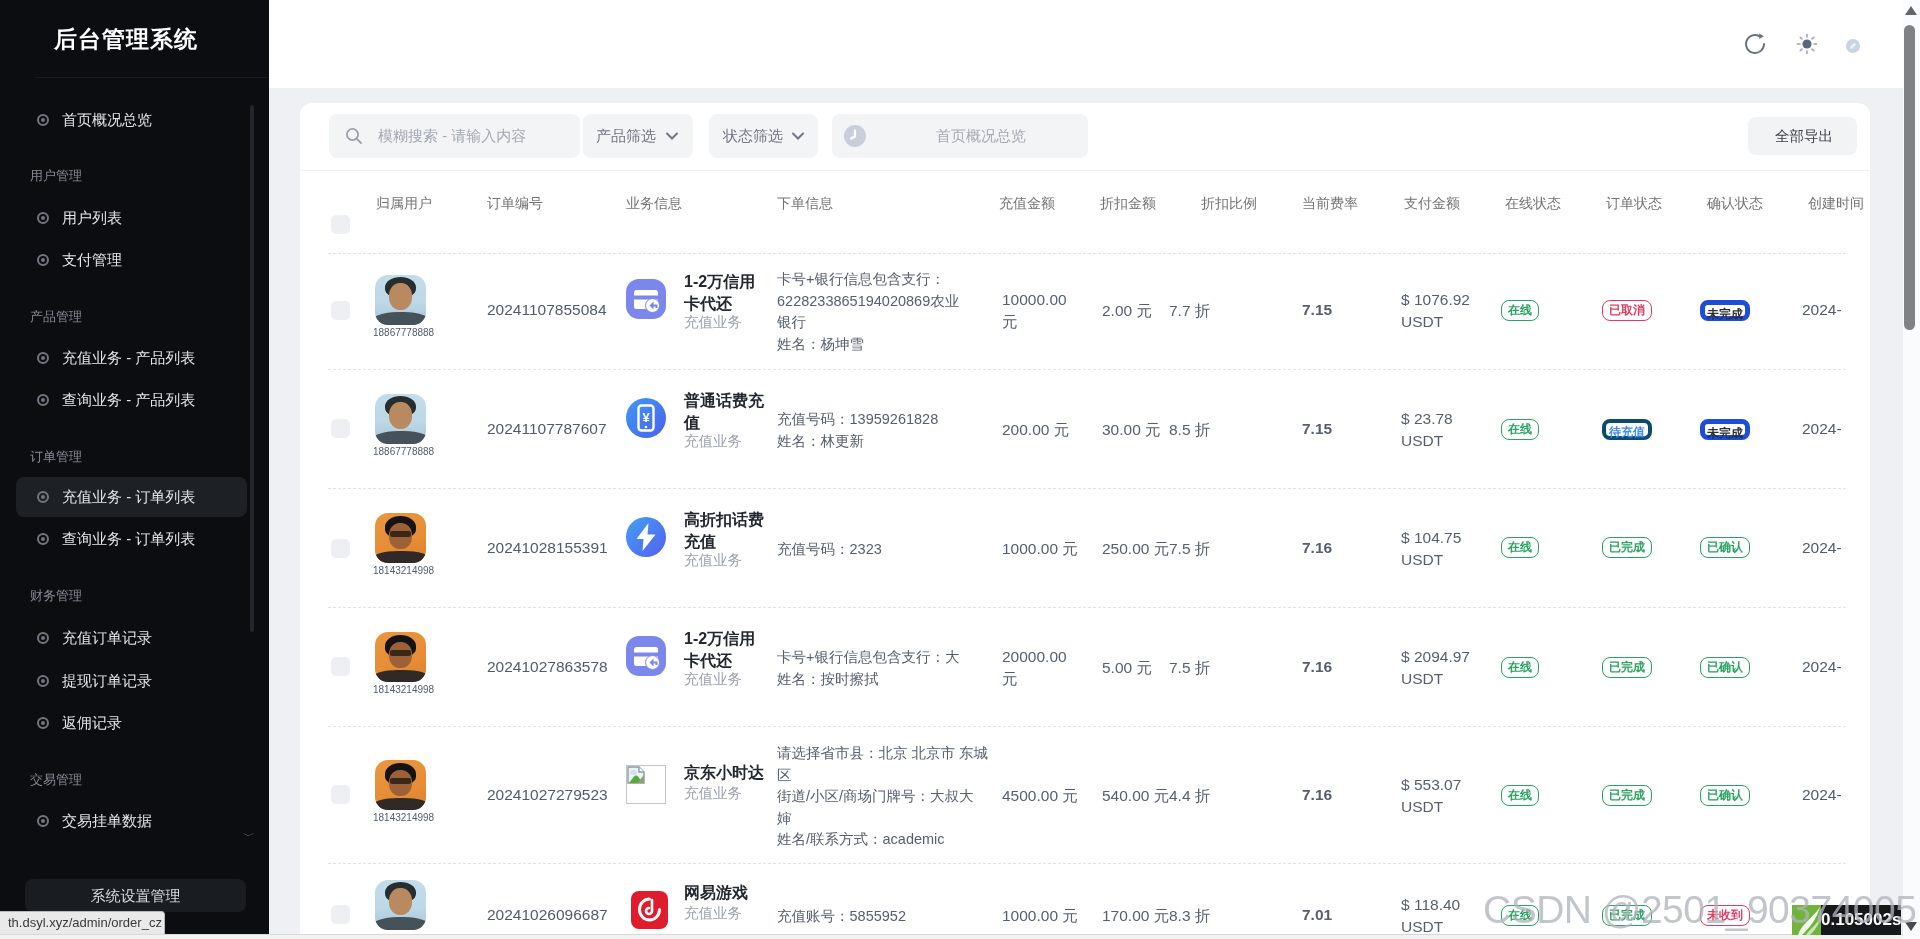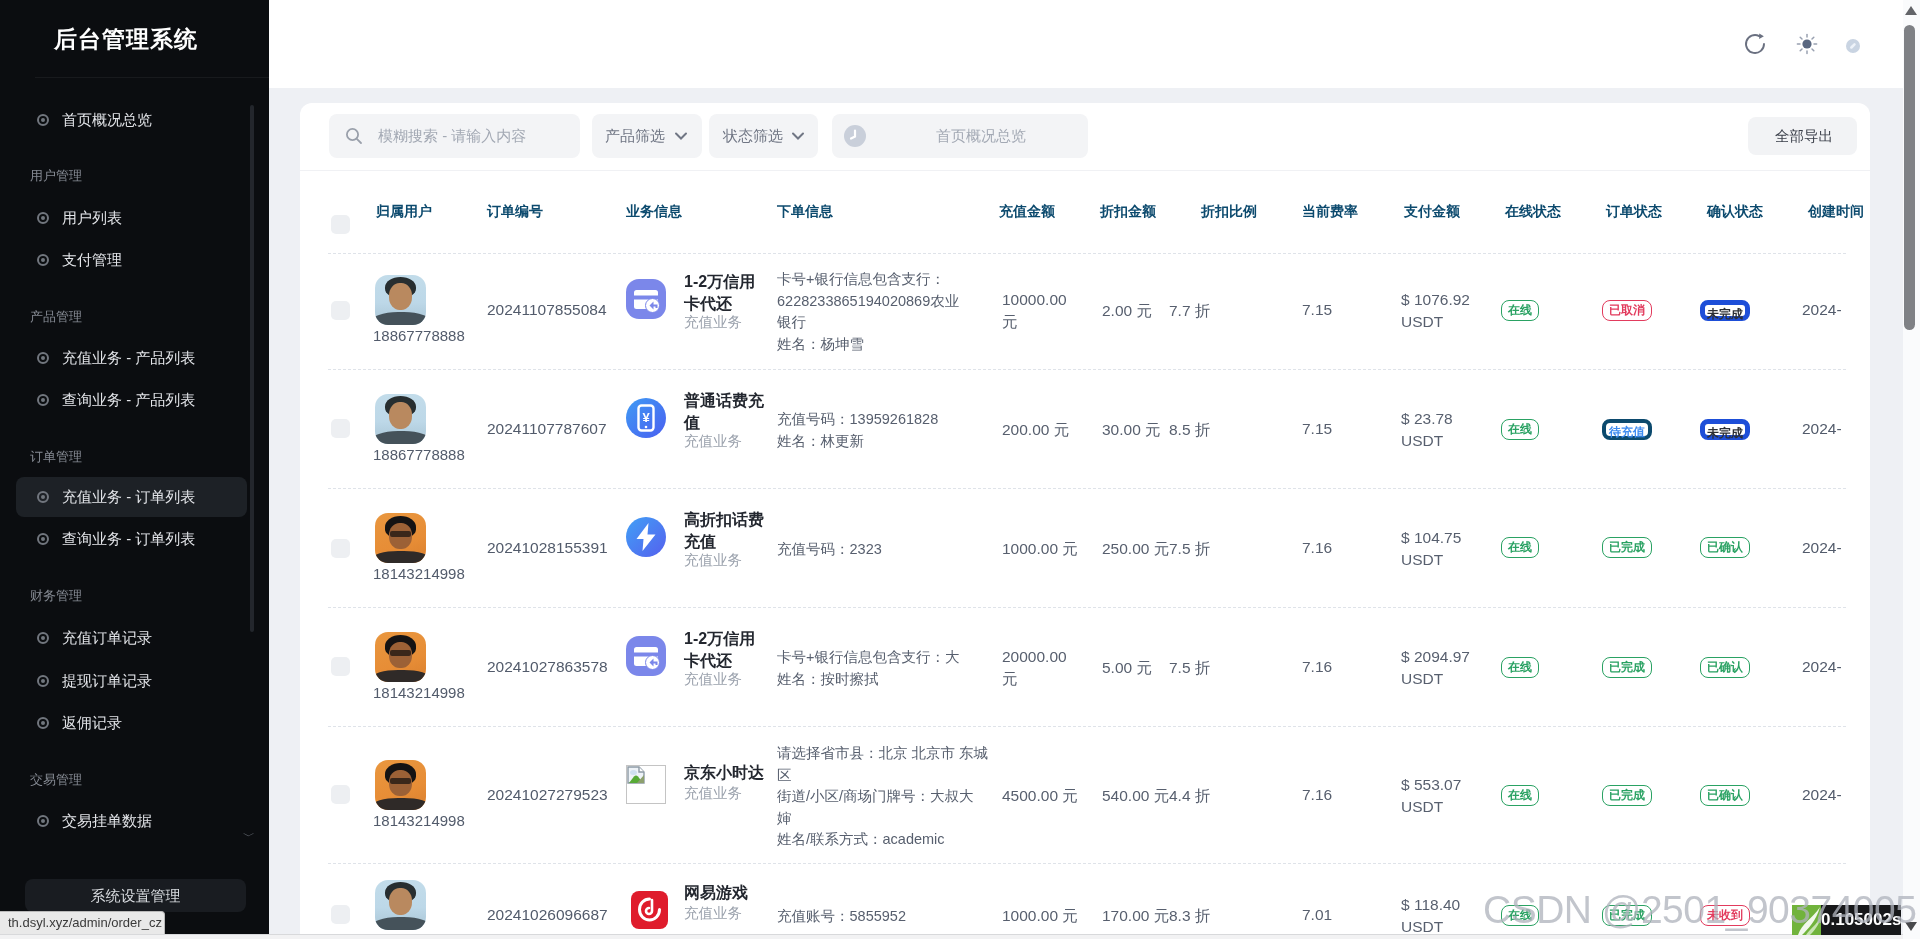--- a/index.html
+++ b/index.html
@@ -20,34 +20,34 @@
 #sscroll{position:absolute;left:250px;top:105px;width:4px;height:527px;background:#23262c;border-radius:2px;}
 #schev{position:absolute;left:243px;top:828px;width:12px;height:12px;color:#585d64;font-size:12px;}
 #sysbtn{position:absolute;left:25px;top:879px;width:221px;height:33px;background:#191c21;border-radius:8px;color:#d7dade;font-size:15px;text-align:center;line-height:33px;}
 
 #hdr{position:absolute;left:269px;top:0;width:1651px;height:88px;background:#ffffff;}
 
 #card{position:absolute;left:300px;top:103px;width:1570px;height:831px;background:#ffffff;border-radius:12px 12px 0 0;overflow:hidden;padding-left:18px;}
 .fbox{position:absolute;top:11px;height:44px;background:#f3f4f6;border-radius:8px;}
 .fbox .ph{color:#a3a9b4;font-size:15px;line-height:44px;position:absolute;}
 #fdivider{position:absolute;left:0;right:0;top:67px;border-top:1px solid #f0f1f4;}
-.th{position:absolute;top:100px;color:#0c4a6e;font-size:14px;font-weight:700;}
+.th{position:absolute;top:92px;color:#737373;font-size:14px;font-weight:400;}
 .hdash{position:absolute;left:28px;right:24px;border-top:1px dashed #dfe3e9;}
 .ck{position:absolute;left:31px;width:19px;height:19px;background:#edeff2;border-radius:5px;}
 .avatar{position:absolute;left:75px;width:51px;height:50px;border-radius:13px;overflow:hidden;}
-.phone{position:absolute;left:73px;color:#525b6b;font-size:15px;font-weight:500;}
+.phone{position:absolute;left:73px;color:#525b6b;font-size:10px;font-weight:500;}
 .order{position:absolute;left:187px;color:#525b6b;font-size:15.5px;font-weight:500;}
 .bicon{position:absolute;left:326px;}
 .bname{position:absolute;left:384px;color:#23272f;font-size:16px;font-weight:700;line-height:22px;}
 .bsub{position:absolute;left:384px;color:#9aa1ac;font-size:14.5px;font-weight:500;}
 .info{position:absolute;left:477px;width:235px;color:#575f6e;font-size:14.5px;line-height:21.5px;}
 .amt{position:absolute;left:702px;color:#575f6e;font-size:15.5px;font-weight:500;line-height:22px;}
 .disc{position:absolute;left:802px;color:#575f6e;font-size:15.5px;font-weight:500;}
 .rate{position:absolute;left:869px;color:#575f6e;font-size:15.5px;font-weight:500;}
-.fee{position:absolute;left:1002px;color:#575f6e;font-size:15.5px;font-weight:400;}
+.fee{position:absolute;left:1002px;color:#575f6e;font-size:15.5px;font-weight:700;}
 .pay{position:absolute;left:1101px;color:#575f6e;font-size:15.5px;font-weight:500;line-height:22px;}
 .badge{position:absolute;height:21px;line-height:19px;border-radius:8px;font-size:12px;font-weight:700;text-align:center;background:#fff;}
 .bg1{border:1px solid #2aa263;color:#2aa263;}
 .bred{border:1px solid #e23b5d;color:#e23b5d;}
 .bblue{border:4px solid #0c4a6e;color:#3d8bf0;}
 .bdark{border:5px solid #1d4ed8;color:#2c2f34;}
 .date{position:absolute;left:1502px;color:#525b6b;font-size:15.5px;font-weight:500;}
 
 .avA{background:linear-gradient(180deg,#c2dcea 0%,#bdd8e8 55%,#a8c4d4 100%);}
 .avA .hair{position:absolute;left:10px;top:2px;width:31px;height:21px;background:#272e30;border-radius:50% 50% 45% 45%;}
@@ -151,21 +151,21 @@
 </svg>
 </div>
 <div id="card">
 <div class="fbox" style="left:29px;width:251px;">
       <svg class="abs" style="left:16px;top:13px" width="18" height="18" viewBox="0 0 18 18">
         <circle cx="7.5" cy="7.5" r="5.6" fill="none" stroke="#9aa0ab" stroke-width="1.8"></circle>
         <line x1="11.8" y1="11.8" x2="16" y2="16" stroke="#9aa0ab" stroke-width="1.8" stroke-linecap="round"></line>
       </svg>
       <span class="ph" style="left:49px">模糊搜索 - 请输入内容</span>
     </div>
-<div class="fbox" style="left:292px;width:110px;">
+<div class="fbox" style="left:283px;width:110px;">
       <span class="ph" style="left:13px;color:#707684">产品筛选</span>
       <svg class="abs" style="left:82px;top:17px" width="14" height="10" viewBox="0 0 14 10">
         <path d="M2 2.5 L7 7.5 L12 2.5" fill="none" stroke="#707684" stroke-width="2" stroke-linecap="round"></path>
       </svg>
     </div>
 <div class="fbox" style="left:409px;width:109px;">
       <span class="ph" style="left:14px;color:#707684">状态筛选</span>
       <svg class="abs" style="left:82px;top:17px" width="14" height="10" viewBox="0 0 14 10">
         <path d="M2 2.5 L7 7.5 L12 2.5" fill="none" stroke="#707684" stroke-width="2" stroke-linecap="round"></path>
       </svg>

